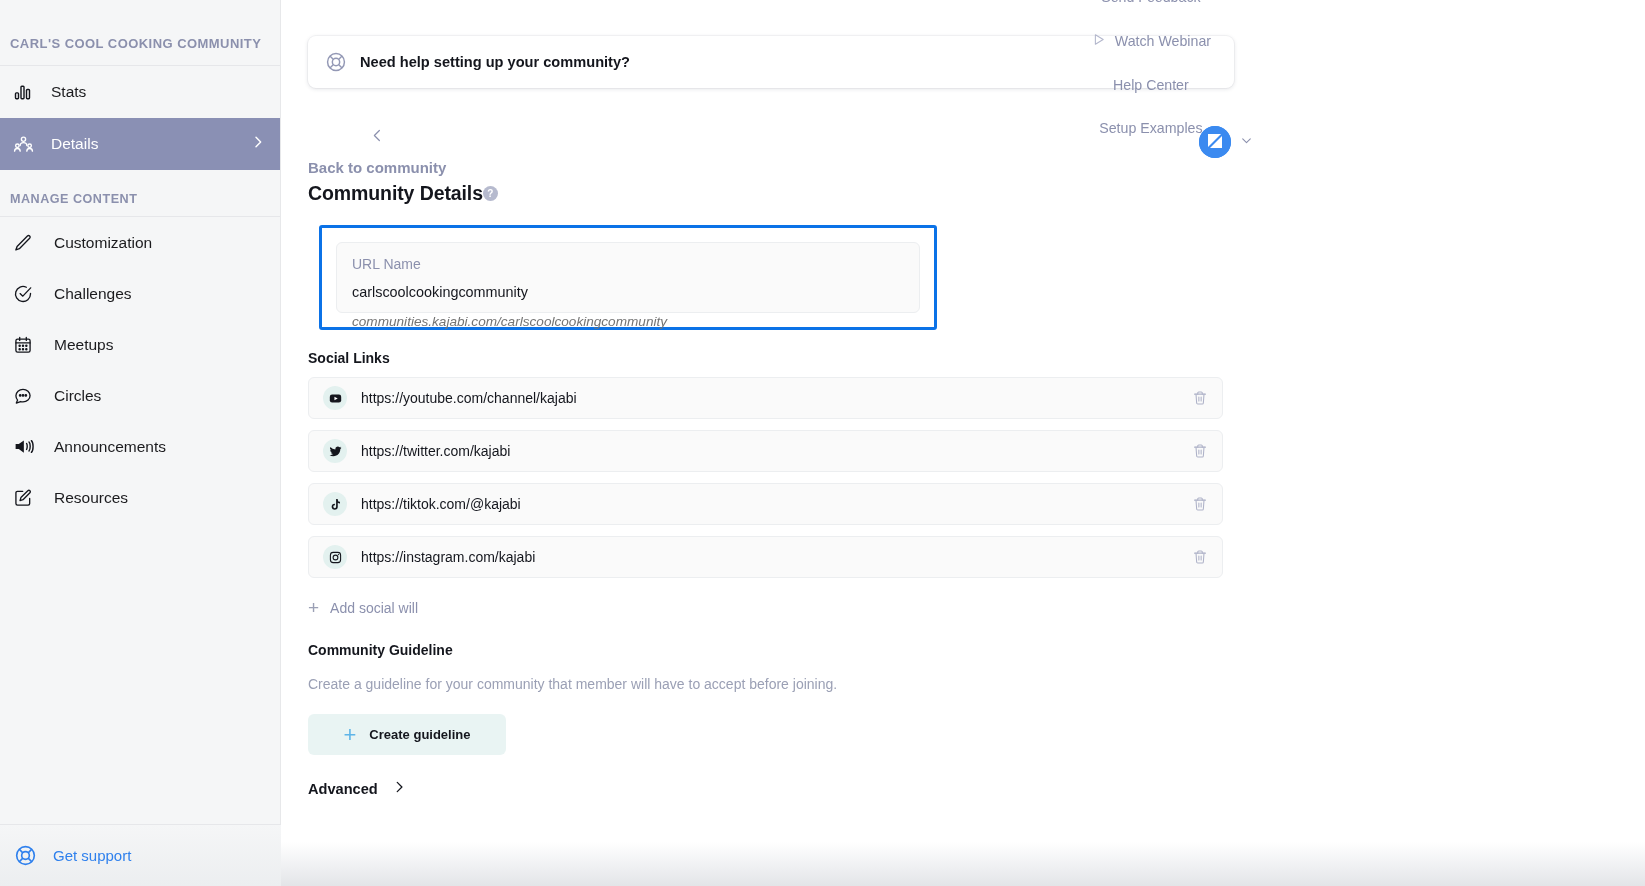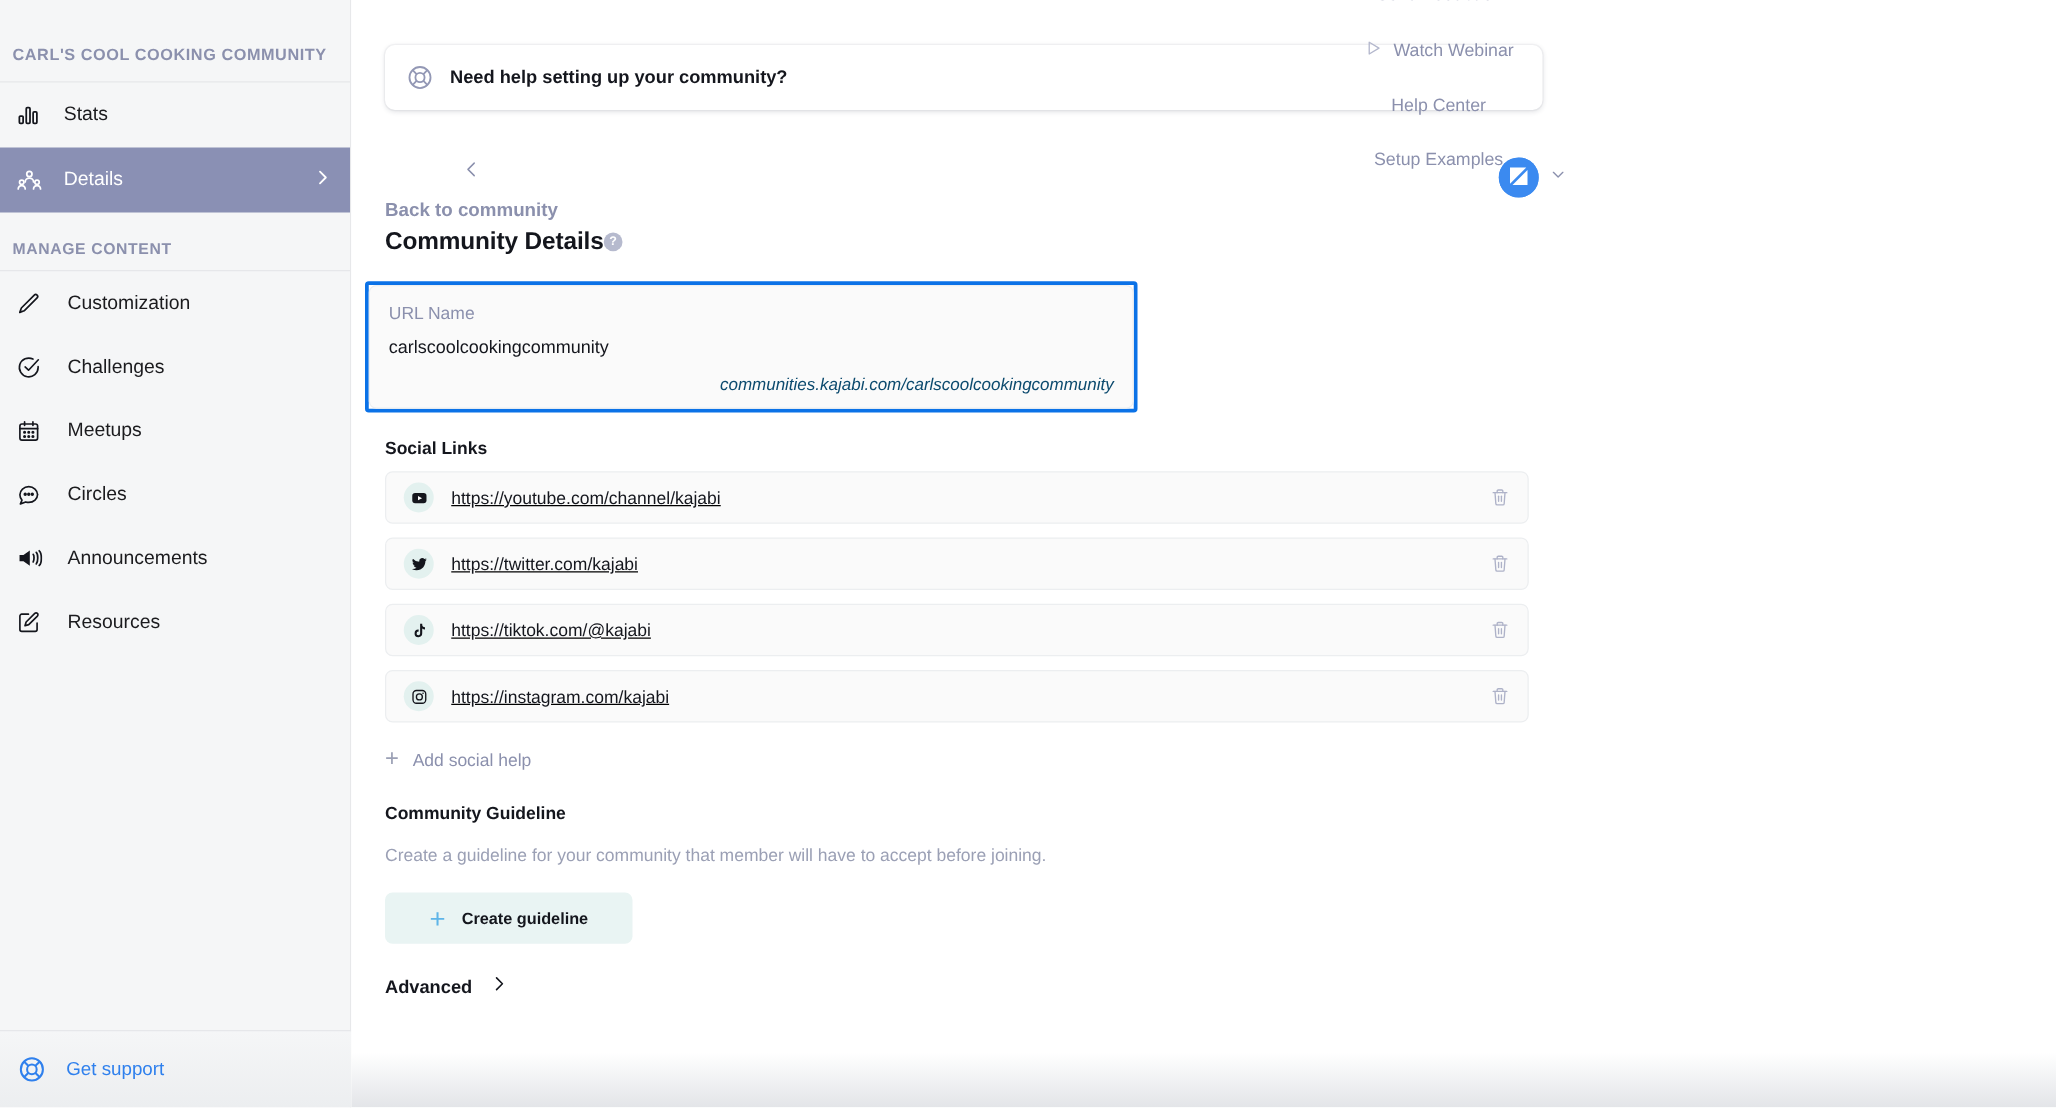--- a/index.html
+++ b/index.html
@@ -99,45 +99,44 @@
   }
   .page-title h1 { font-size: 19.5px; font-weight: 700; color: #14161d; letter-spacing: -.1px; }
   .qmark {
     width: 15px; height: 15px; border-radius: 50%; background: #b6bace;
     color: #fff; font-size: 10px; line-height: 15px; text-align: center;
     font-weight: 700; display:block;
   }
 
   
   .url-wrap {
-    position: absolute; left: 11px; top: 225px;
+    position: absolute; left: 38px; top: 225px;
     width: 618px; height: 105px;
     border: 3px solid #0b72e7; border-radius: 3px;
-    padding: 0;
+    padding: 14px;
   }
   .url-field {
     width: 100%; height: 100%;
     background: #fafafa; border: 1px solid #eceef0; border-radius: 6px;
     padding: 13px 15px 0 15px;
   }
   .url-label { color: #8b90ad; font-size: 14px; margin-bottom: 12px; }
   .url-value { color: #14161d; font-size: 14.4px; margin-bottom: 14px; }
-  .url-hint { color: #0c4a6e; font-size: 13.6px; font-style: italic; text-align: right; }
+  .url-hint { color: #737373; font-size: 13.6px; font-style: italic; }
 
   .social-head {
     position: absolute; left: 27px; top: 350px;
     font-size: 14px; font-weight: 700; color: #14161d;
   }
   .social-list { position: absolute; left: 27px; top: 377px; width: 915px; }
   .social-row {
     height: 42px; background: #fafafa;
     border: 1px solid #eceef0; border-radius: 6px;
     display: flex; align-items: center; padding: 0 14px 0 14px;
     margin-bottom: 11px;
-    text-decoration: underline;
   }
   .social-row .sico {
     width: 24px; height: 24px; border-radius: 50%;
     background: #e3f1ef; display: flex; align-items: center; justify-content: center;
     margin-right: 14px; flex: 0 0 24px;
   }
   .social-row .surl { font-size: 14px; color: #14161d; }
   .social-row .trash { margin-left: auto; cursor: pointer; display:flex; }
 
   .add-link {
@@ -454,21 +453,21 @@
             <path d="M6 6.2l1 13.2a1.6 1.6 0 0 0 1.6 1.5h6.8a1.6 1.6 0 0 0 1.6-1.5l1-13.2"></path>
             <line x1="10.3" y1="10.4" x2="10.3" y2="16.6"></line>
               <line x1="13.7" y1="10.4" x2="13.7" y2="16.6"></line>
           </svg>
         </span>
       </div>
     </div>
 
     <div class="add-link">
       <span class="plus">+</span>
-      <span>Add social help</span>
+      <span>Add social will</span>
     </div>
 
     <div class="guideline-head">Community Guideline</div>
     <div class="guideline-desc">Create a guideline for your community that member will have to accept before joining.</div>
     <button class="create-btn">
       <span class="plus">+</span>
       <span class="lbl">Create guideline</span>
     </button>
 
     <div class="advanced">

